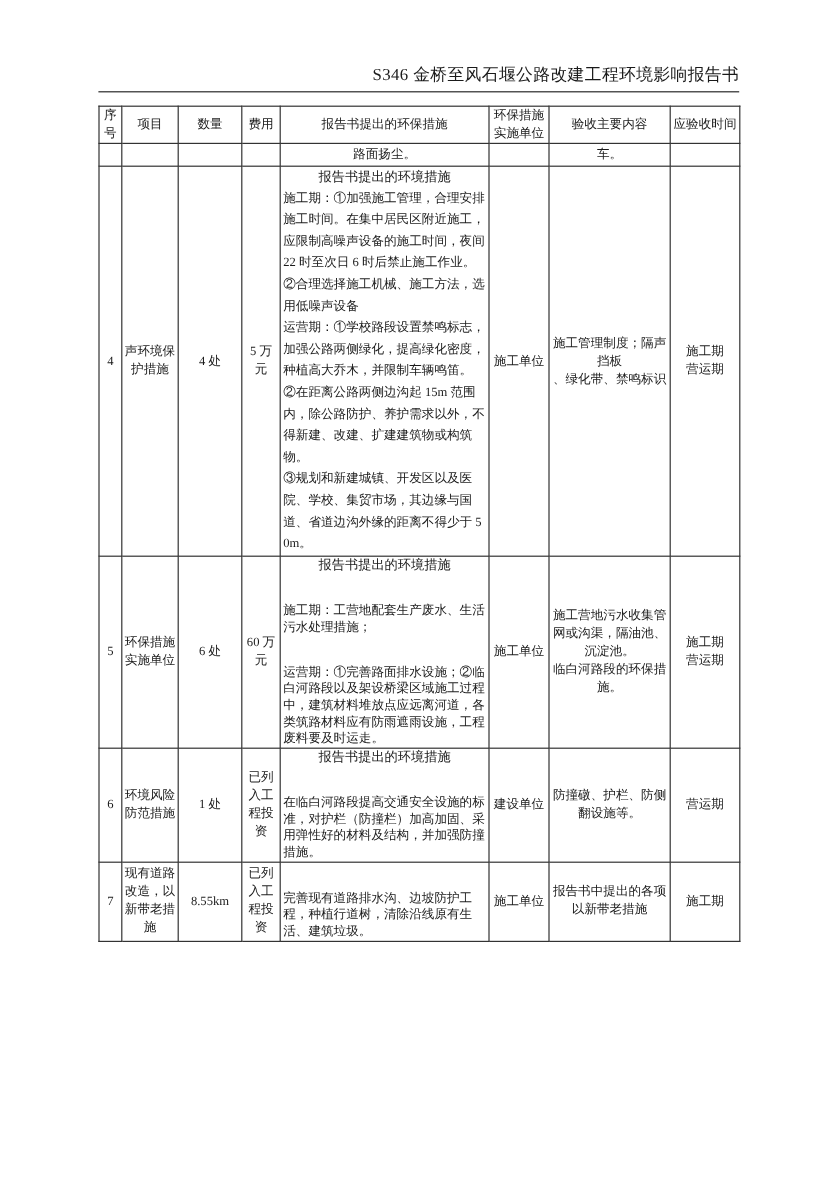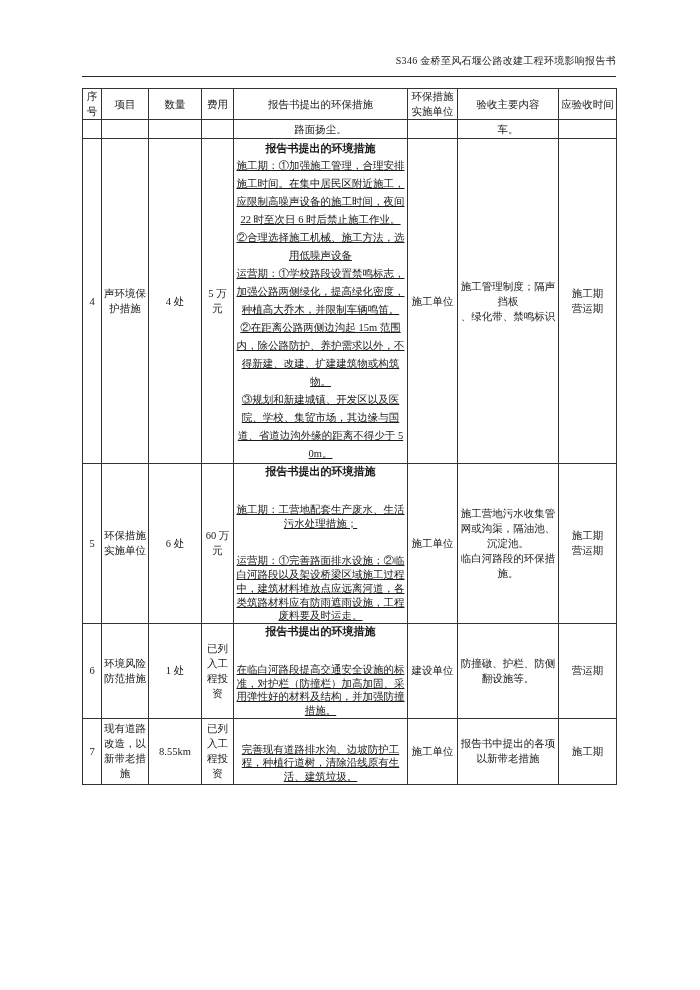--- a/index.html
+++ b/index.html
@@ -12,21 +12,21 @@
     font-family: "Liberation Serif", serif;
     color: #1a1a1a;
     overflow: hidden;
   }
   .doc-header {
     position: absolute;
     top: 54px;
     left: 82px;
     width: 534px;
     text-align: right;
-    font-size: 10px;
+    font-size: 14px;
     letter-spacing: 0.3px;
     white-space: nowrap;
   }
   .header-rule {
     position: absolute;
     top: 76px;
     left: 82px;
     width: 534px;
     border-top: 1.8px solid #2a2a2a;
     height: 0;
@@ -51,26 +51,26 @@
     word-break: break-all;
   }
   tr.r-head   { height: 30px; }
   tr.r-carry  { height: 19px; font-family: Liberation Serif, serif; }
   tr.r-noise  { height: 253px; }
   tr.r-water  { height: 97px; }
   tr.r-risk   { height: 55px; }
   tr.r-road   { height: 66px; }
   td.head-cell { font-size: 10.5px; line-height: 14px; }
   td.measures-cell { padding: 1px 3px; }
-  .m-title { font-weight: bold; font-size: 11px; }
+  .m-title { font-weight: normal; font-size: 11px; }
   .lh-wide  .m-title { line-height: 18px; }
   .lh-wide  .m-para  { line-height: 18px; }
   .lh-tight .m-title { line-height: 15px; }
   .lh-tight .m-para  { line-height: 13.7px; margin-top: 24px; }
-  .m-para { text-align: center; text-decoration: underline; }
+  .m-para { text-align: left; }
   td.pre { white-space: pre-line; }
   td.cost-cell { padding: 0 1px; }
   .page-number {
     position: absolute;
     top: 910px;
     left: 0;
     width: 700px;
     text-align: center;
     font-size: 11.5px;
   }

